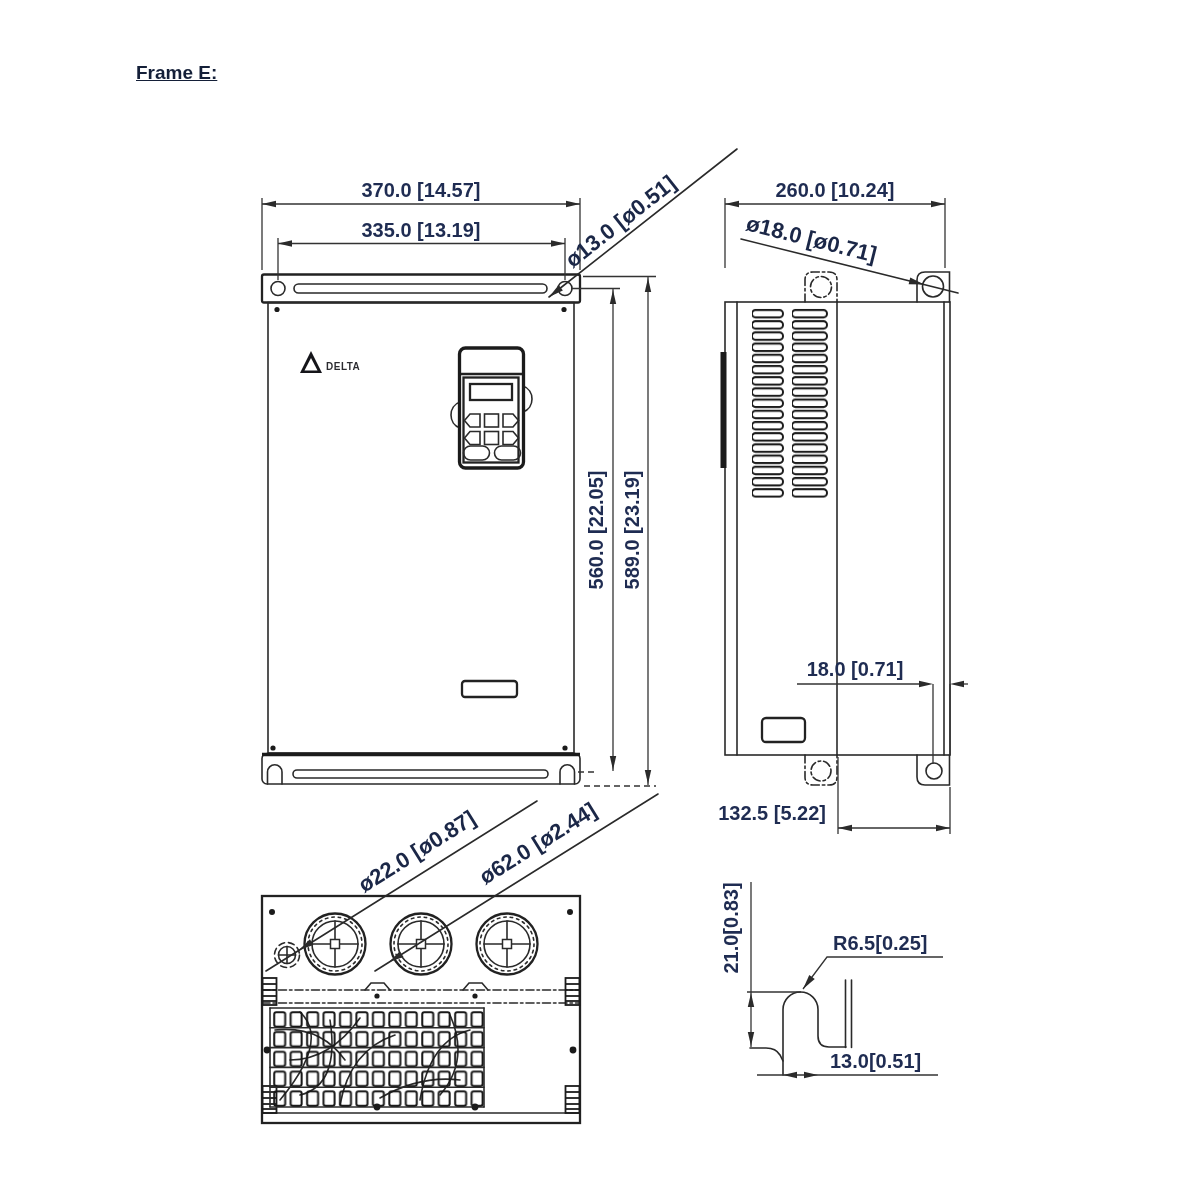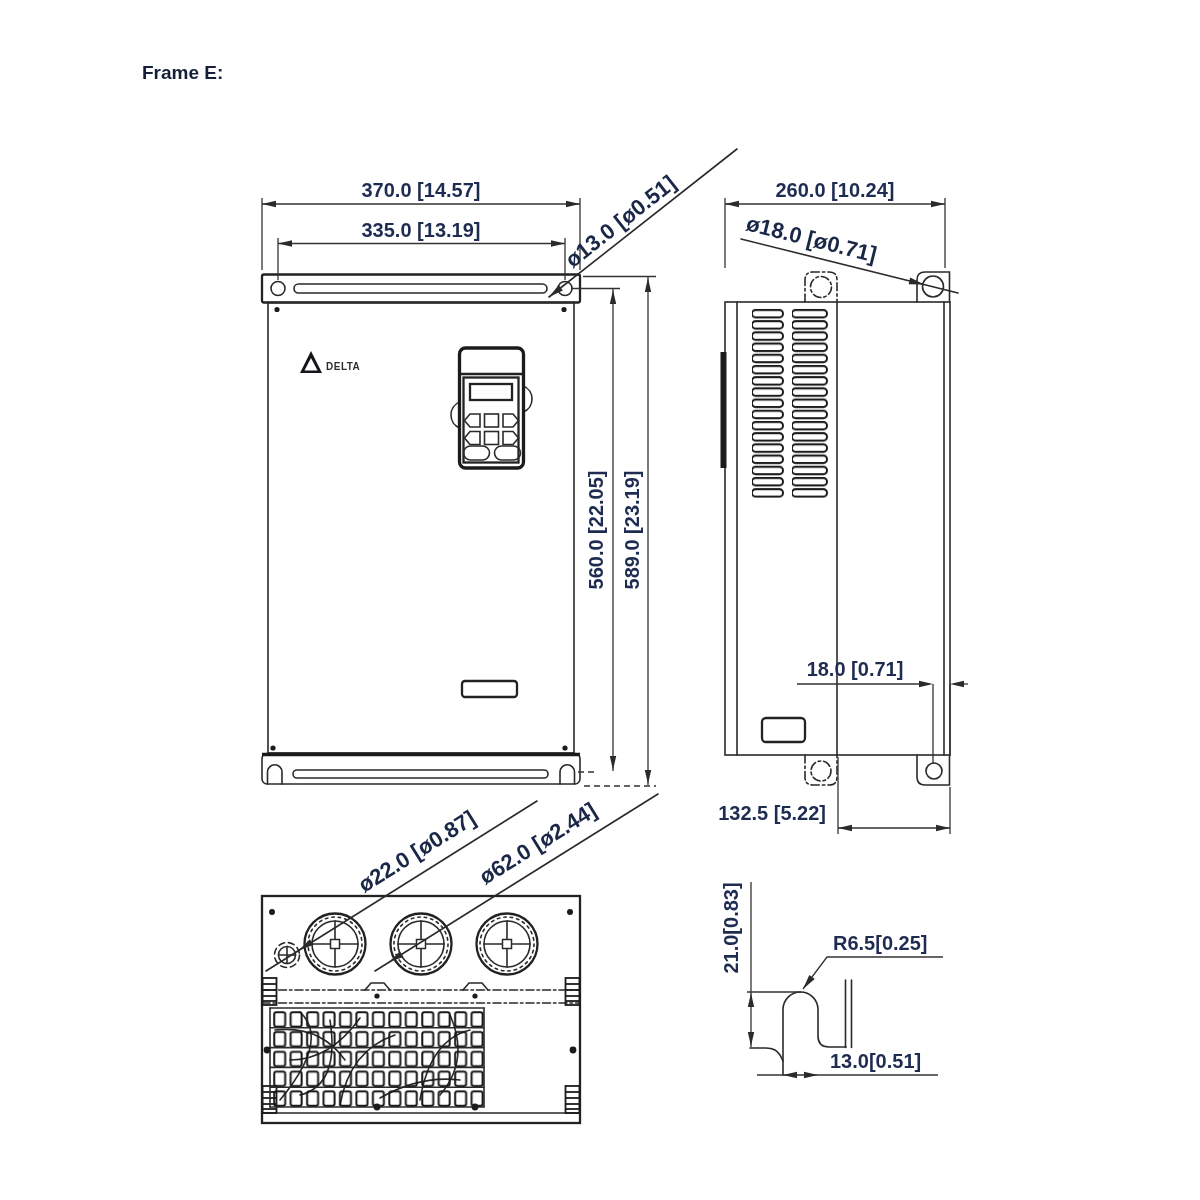--- a/index.html
+++ b/index.html
@@ -1,17 +1,17 @@
 <!DOCTYPE html>
 <html><head>
 <meta charset="utf-8">
 <style>
   html,body{margin:0;padding:0;background:#ffffff;}
   .canvas{position:relative;width:1200px;height:1200px;background:#fff;font-family:"Liberation Sans",sans-serif;overflow:hidden;}
-  .page-title{position:absolute;left:142px;top:62px;font-size:19px;font-weight:bold;color:#141f38;}
+  .page-title{position:absolute;left:136px;top:62px;font-size:19px;font-weight:bold;color:#141f38;text-decoration:underline;}
   svg{position:absolute;left:0;top:0;}
   .s1{stroke:#2a2a2a;stroke-width:1.6;fill:none;stroke-linecap:round;}
   .s2{stroke:#222222;stroke-width:2.3;fill:none;}
   .s3{stroke:#1b1b1b;stroke-width:3.3;fill:none;}
   .dim{stroke:#333333;stroke-width:1.3;fill:none;}
   .dd{stroke-dasharray:8 3 2.5 3;}
   .dsh{stroke-dasharray:6 4;}
   .arr{fill:#2b2b2b;stroke:none;}
   .dot{fill:#1b1b1b;stroke:none;}
   text.t{font-family:"Liberation Sans",sans-serif;font-size:20px;font-weight:600;fill:#1f2c52;}

